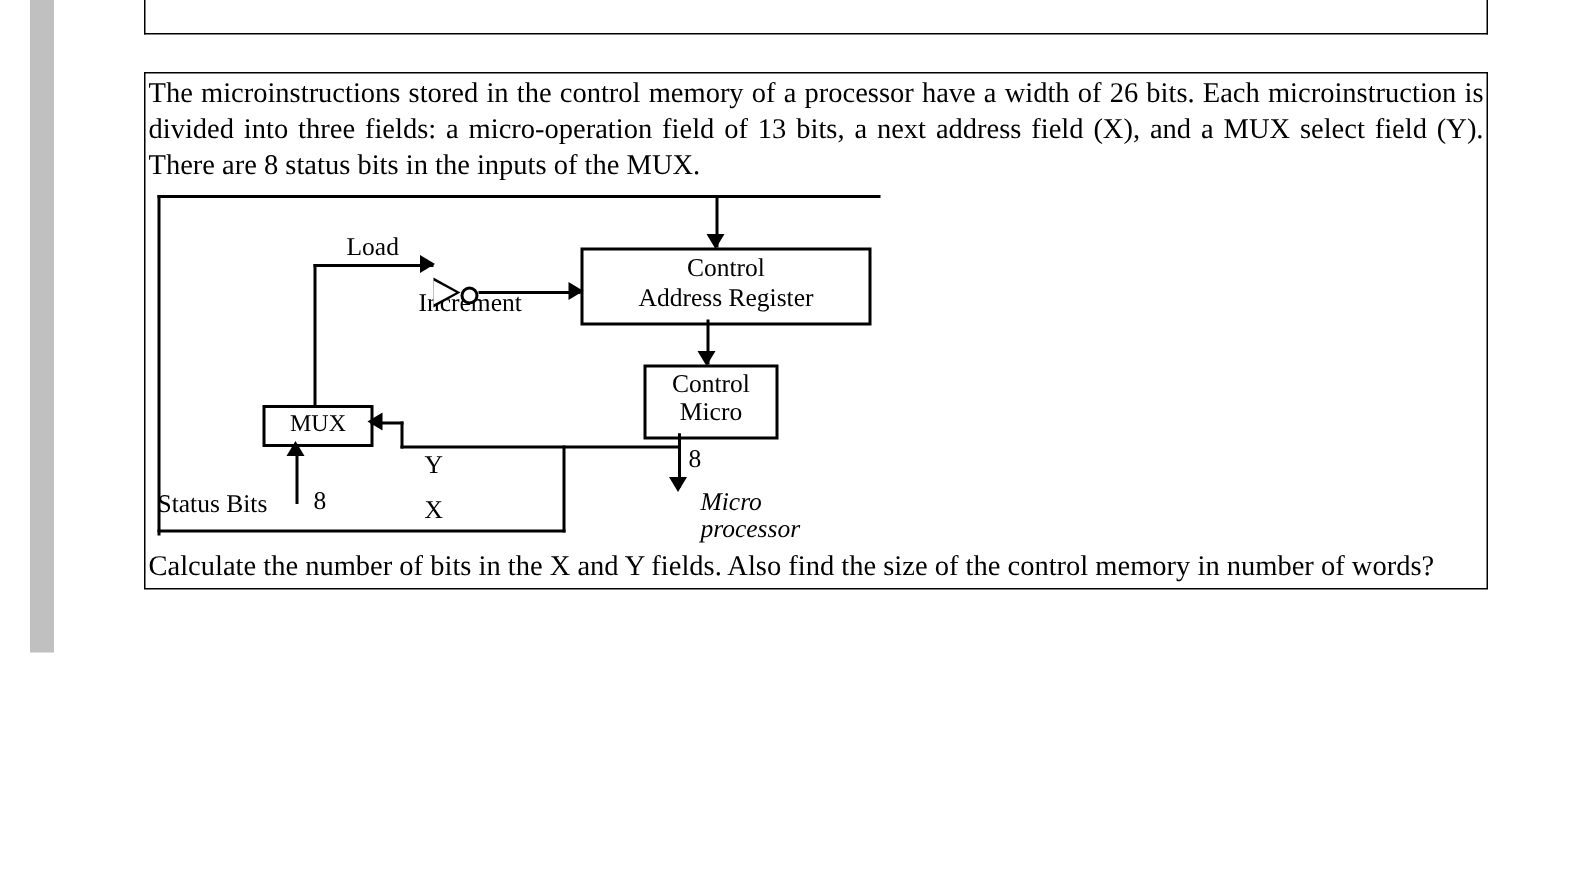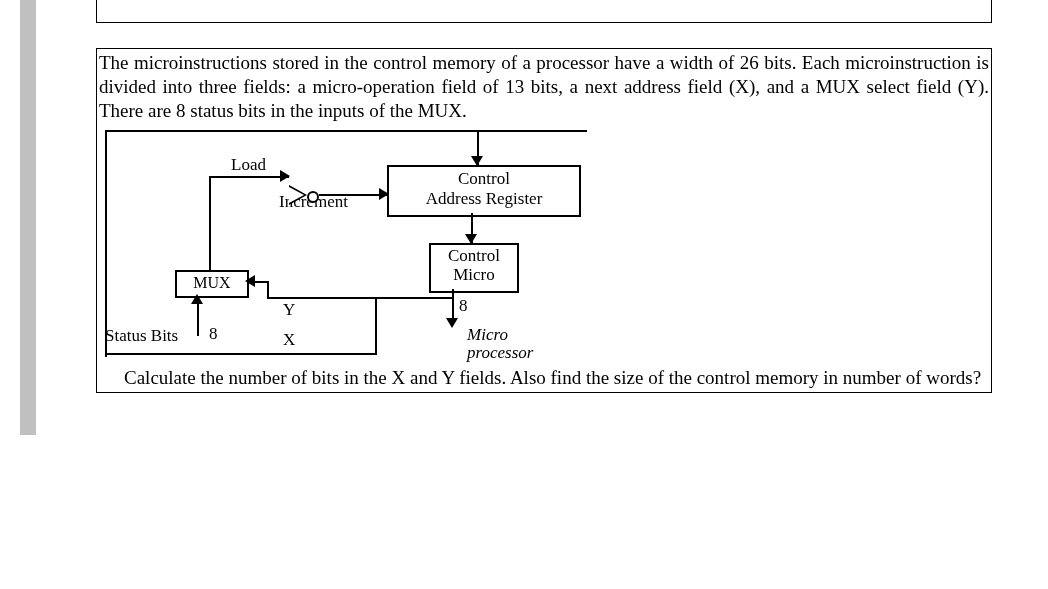--- a/index.html
+++ b/index.html
@@ -150,21 +150,20 @@
     border-top:6px solid transparent;border-bottom:6px solid transparent;border-right:10px solid #000;}
   .arr-d { position:absolute; width:0;height:0;
     border-left:6px solid transparent;border-right:6px solid transparent;border-top:10px solid #000;}
   .arr-u { position:absolute; width:0;height:0;
     border-left:6px solid transparent;border-right:6px solid transparent;border-bottom:10px solid #000;}
 
   .question {
     text-align: justify;
     padding: 0 2px 2px 2px;
     line-height: 1.25;
-    margin-left: 25px;
   }
 </style>
 </head>
 <body>
 
 <div class="page-wrap">
 
   <div class="left-rule"></div>
 
   <div class="top-cell"></div>

